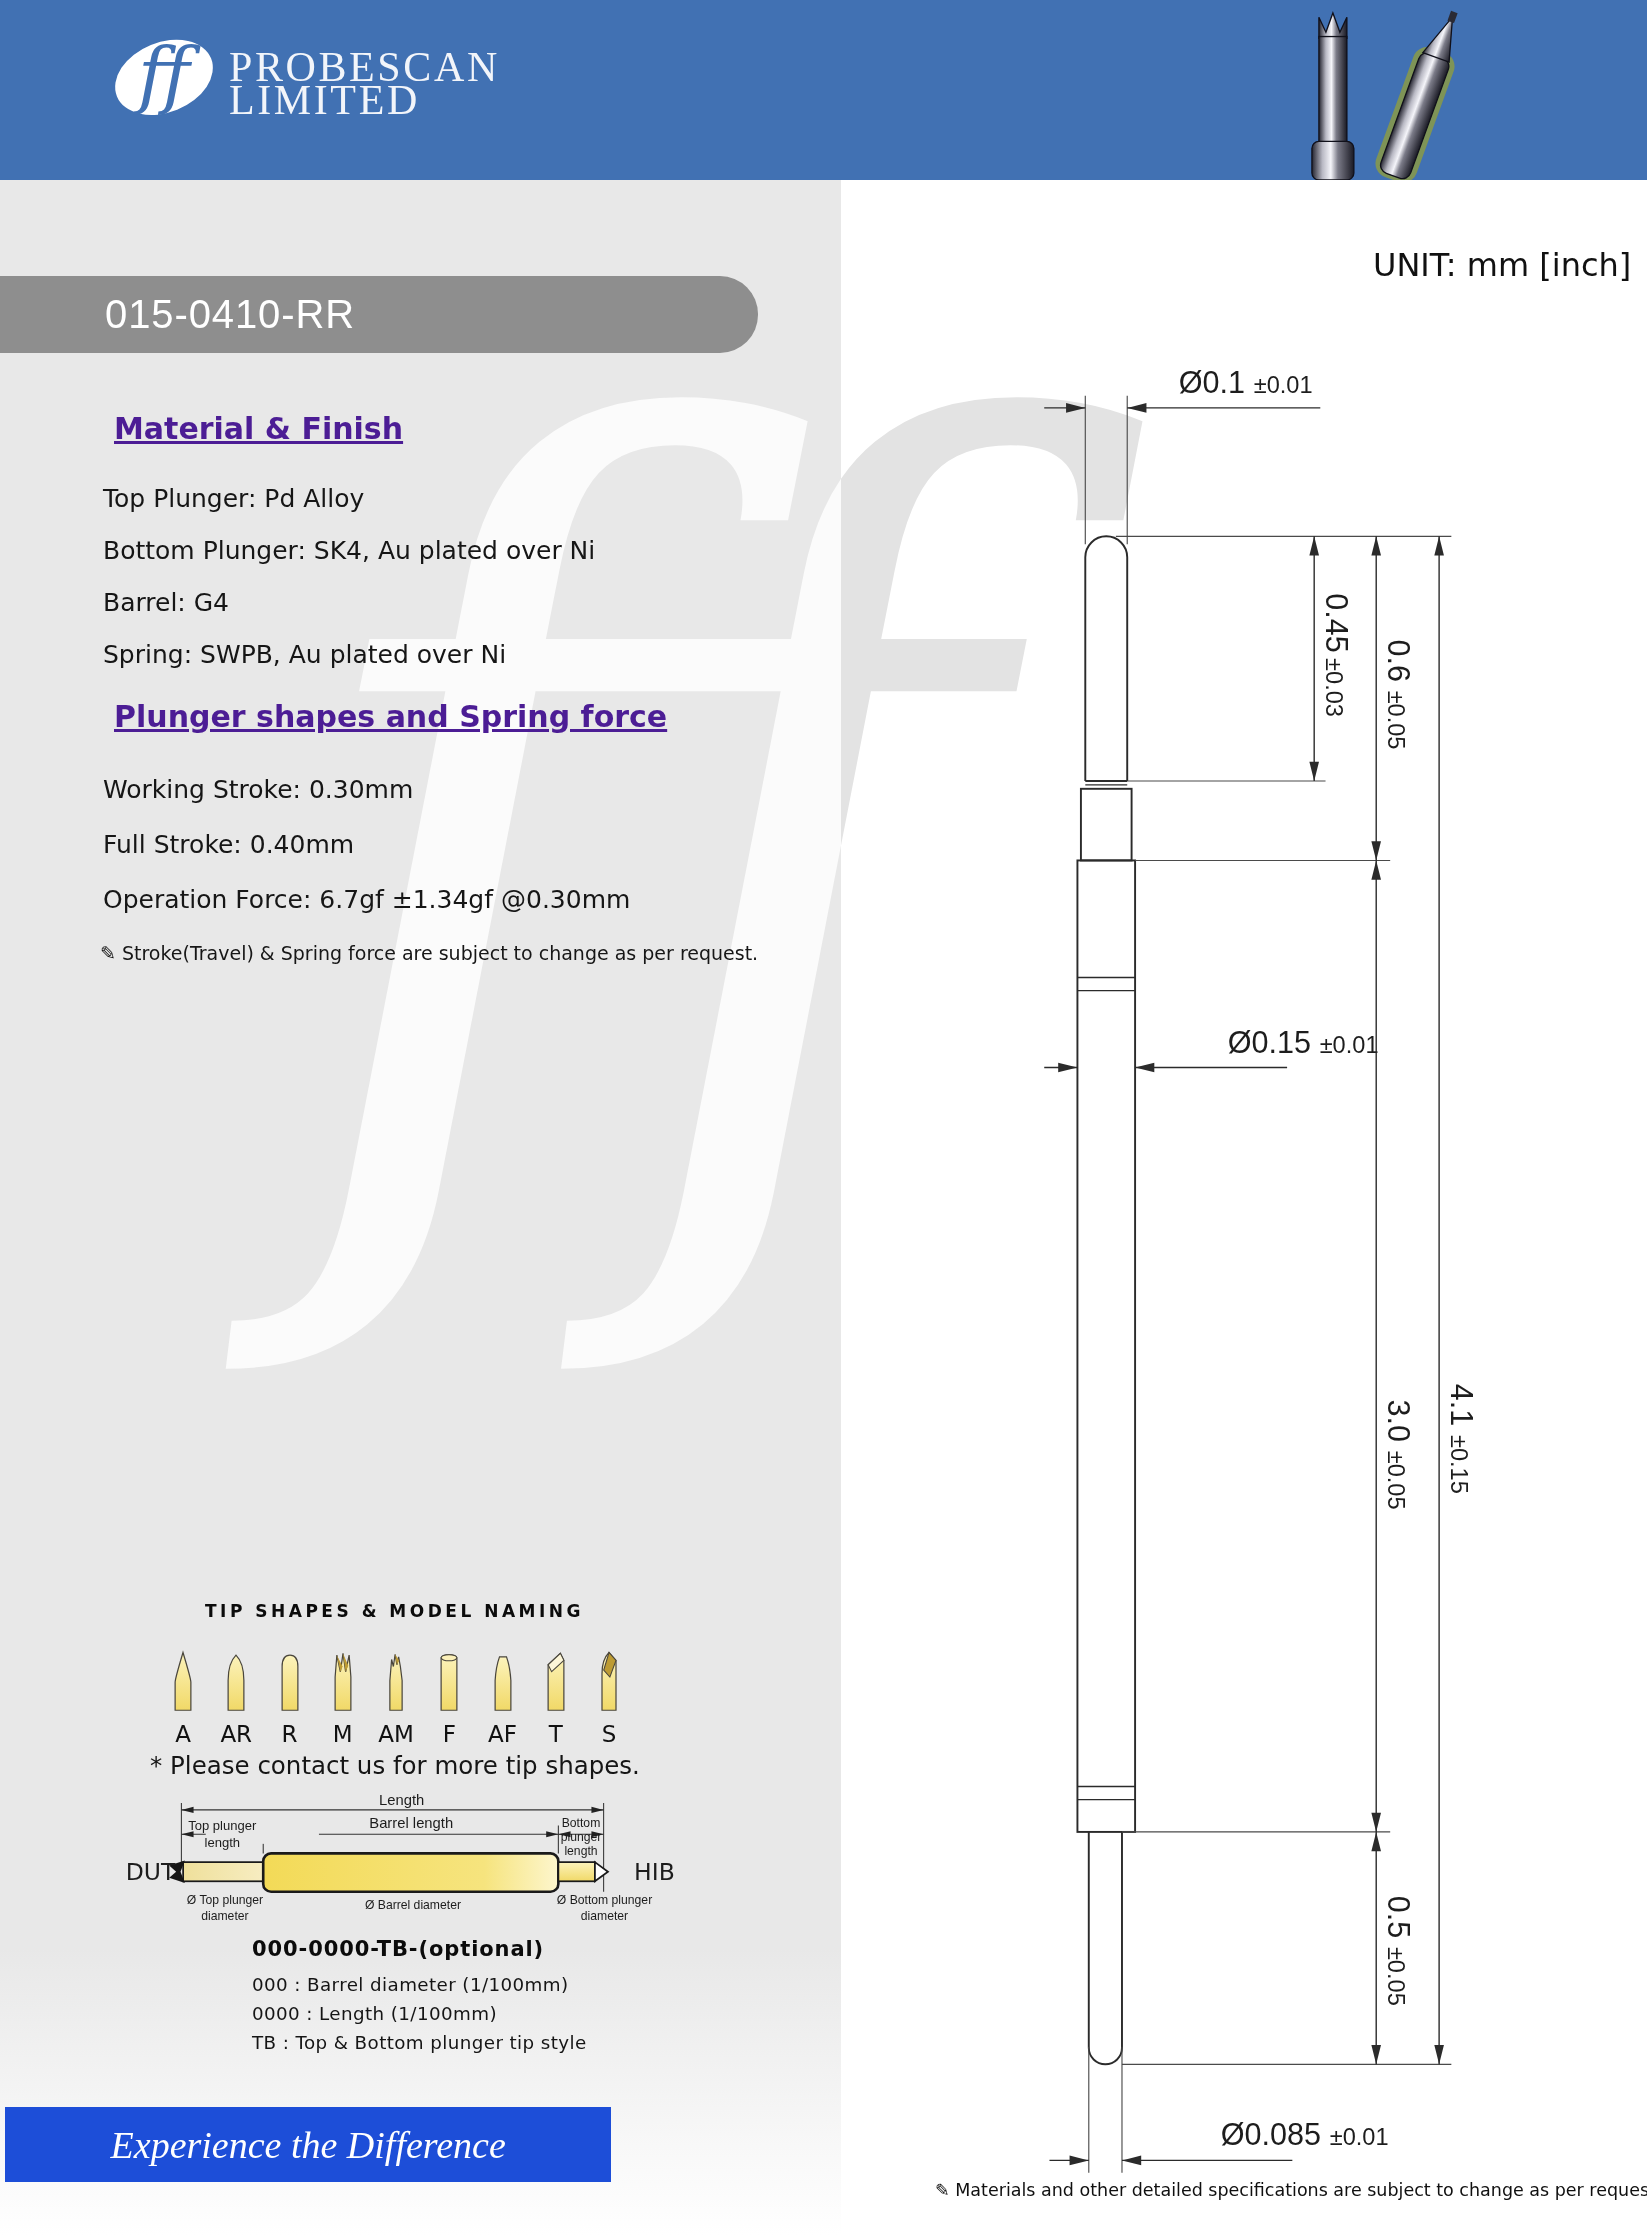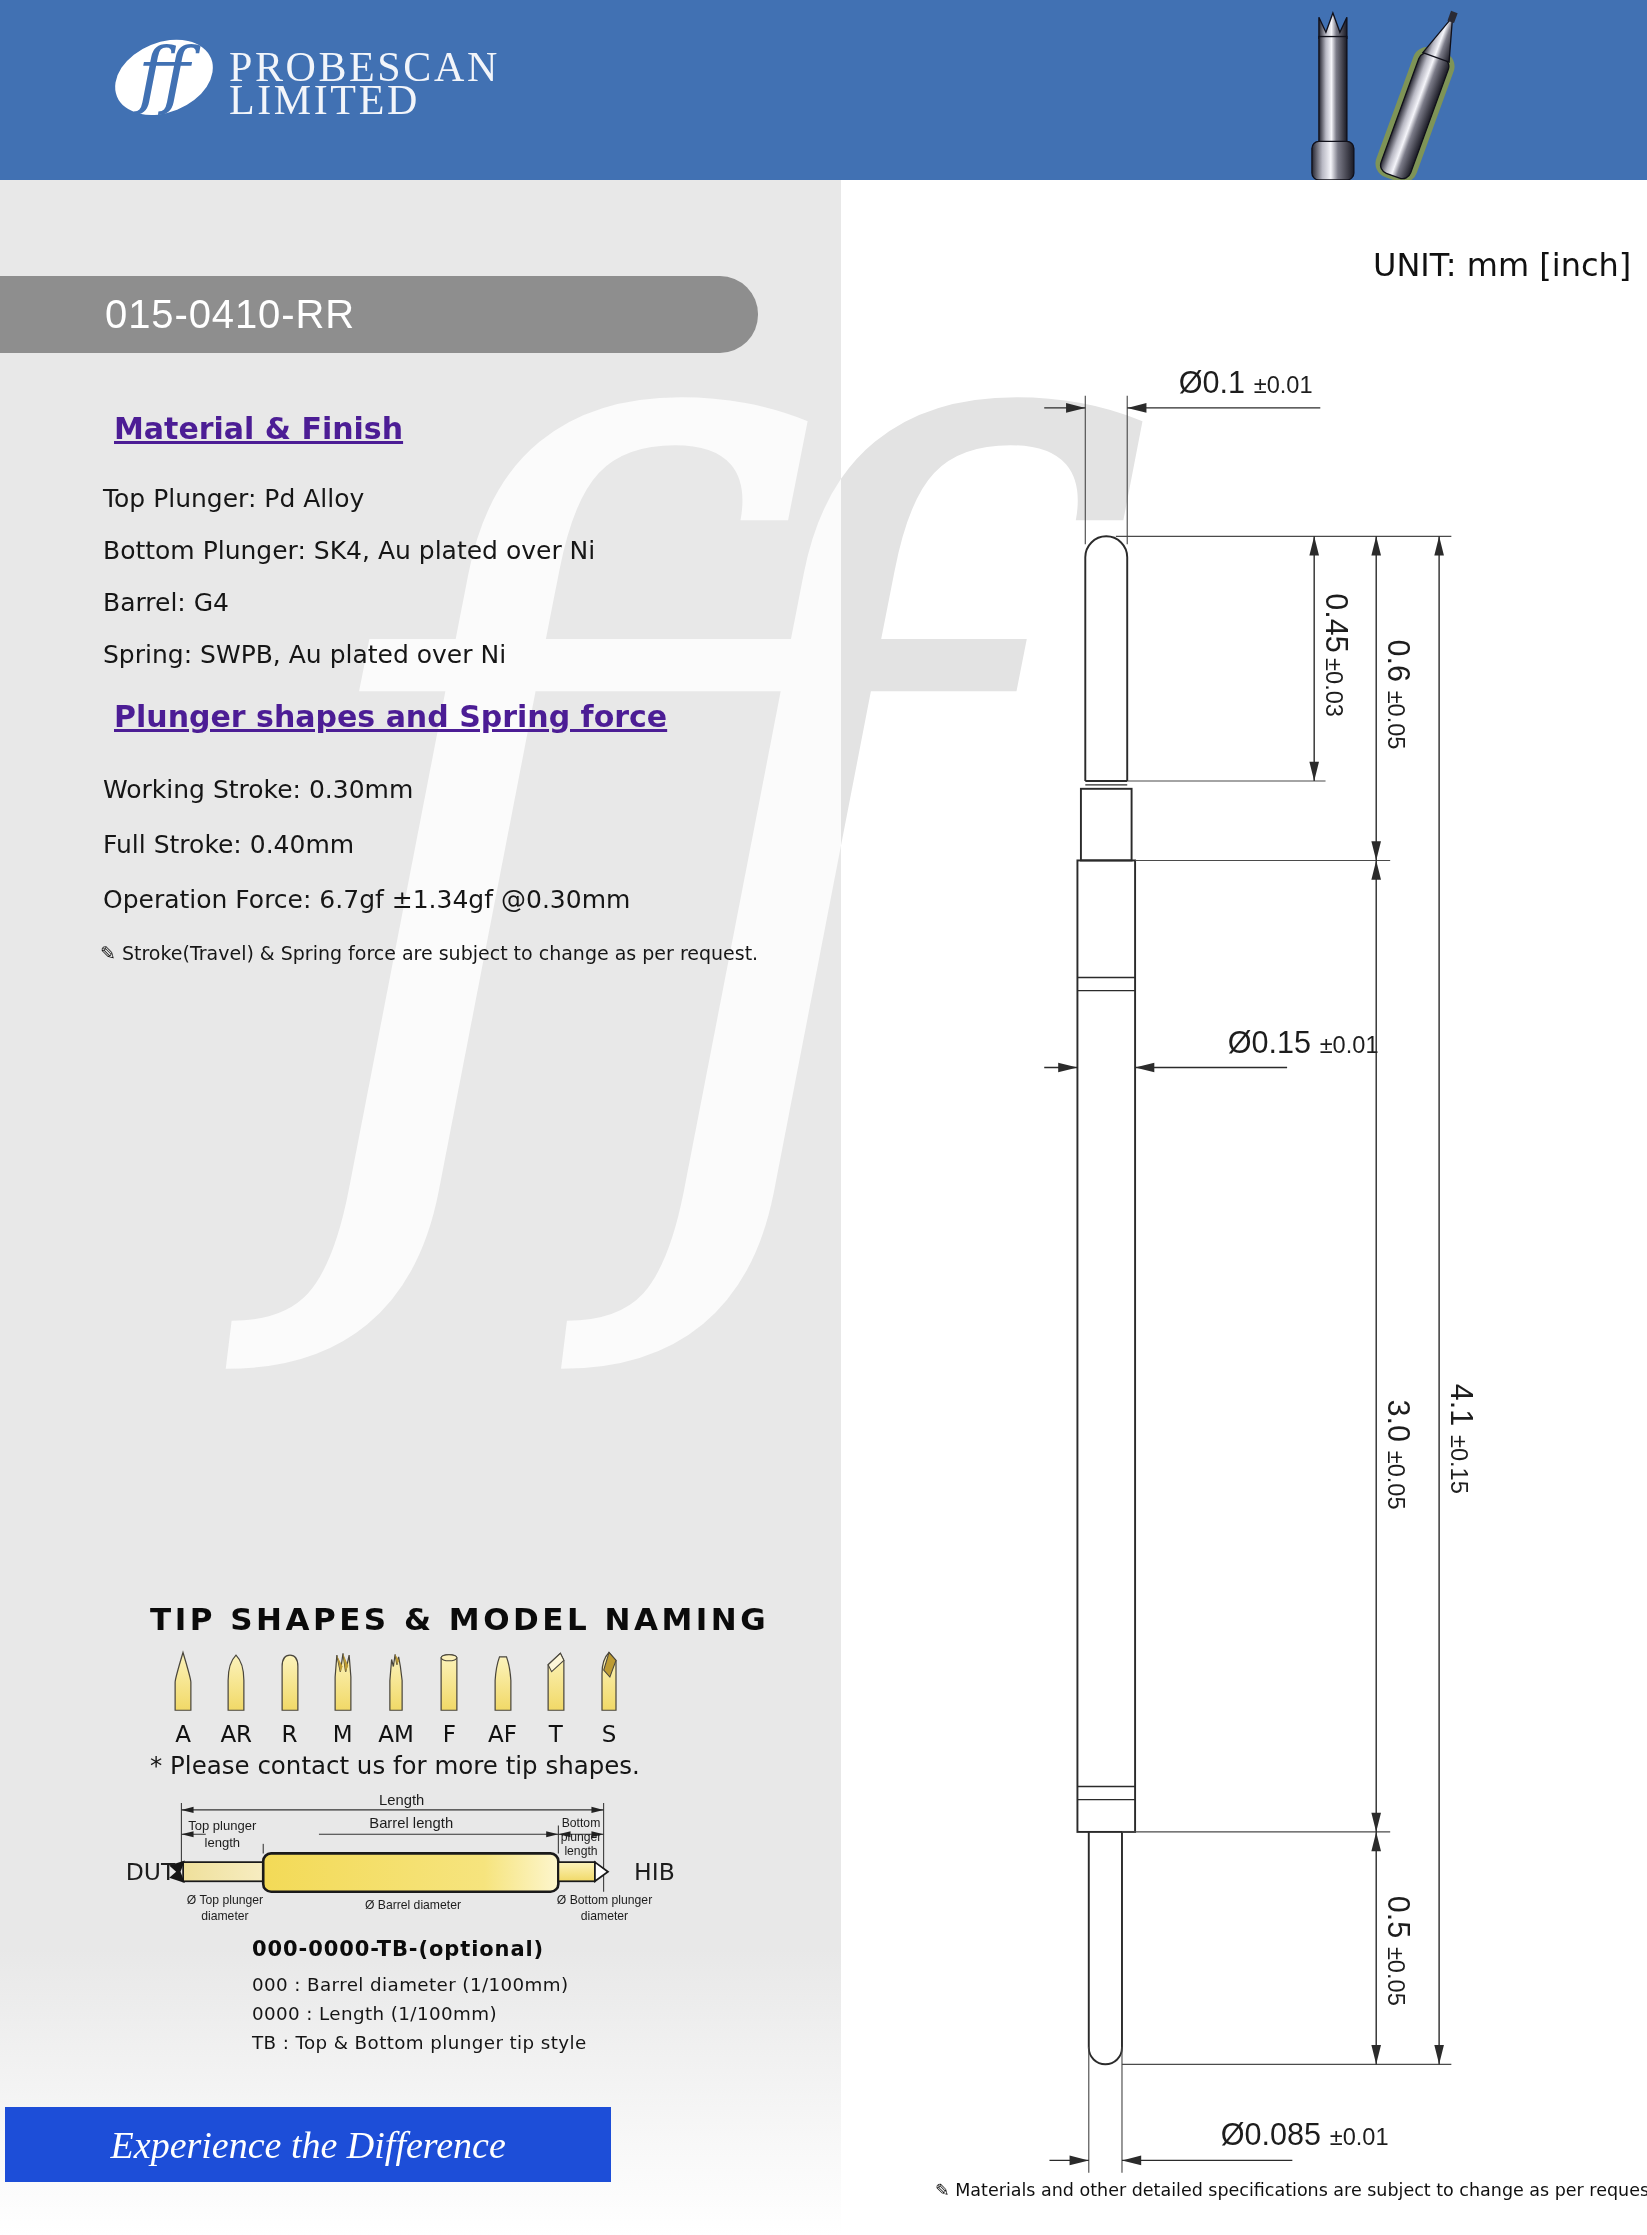--- a/index.html
+++ b/index.html
@@ -27,21 +27,21 @@
         border-radius:0 38px 38px 0;color:#fff;font-size:40px;letter-spacing:0.9px;
         font-family:"Liberation Sans",sans-serif;line-height:77px;padding-left:105px;box-sizing:border-box;}
   
   .sec-title{position:absolute;left:114px;font-size:30px;font-weight:bold;color:#4c1d95;text-decoration:underline;}
   .spec{position:absolute;left:103px;font-size:25px;line-height:52px;color:#161616;}
   .spec div{white-space:nowrap;}
   .note{position:absolute;left:100px;font-size:19px;color:#161616;white-space:nowrap;}
   .unit{position:absolute;left:1373px;top:246px;font-size:32px;color:#111;}
   
   .tip-title{position:absolute;left:150px;top:1601px;width:489px;text-align:center;
-             font-size:31px;font-weight:bold;letter-spacing:3.5px;color:#0b0b0b;white-space:nowrap;}
+             font-size:17px;font-weight:bold;letter-spacing:3.5px;color:#0b0b0b;white-space:nowrap;}
   .tips{position:absolute;left:162px;top:1649px;width:468px;display:flex;justify-content:space-between;}
   .tipcol{width:42px;display:flex;flex-direction:column;align-items:center;}
   .tipcol .lbl{margin-top:8.7px;font-size:23px;color:#111;}
   .tip-note{position:absolute;left:133px;top:1751px;width:524px;text-align:center;font-size:24.5px;color:#151515;white-space:nowrap;}
   
   .code-head{position:absolute;left:252px;top:1937px;font-size:21px;font-weight:bold;letter-spacing:0.9px;color:#0b0b0b;}
   .code-lines{position:absolute;left:252px;top:1970px;font-size:18.3px;line-height:29px;letter-spacing:0.4px;color:#151515;}
   
   .slogan-bar{position:absolute;left:5.2px;top:2107px;width:606px;height:75px;background:#1d4ed8;
               display:flex;align-items:center;justify-content:center;}

